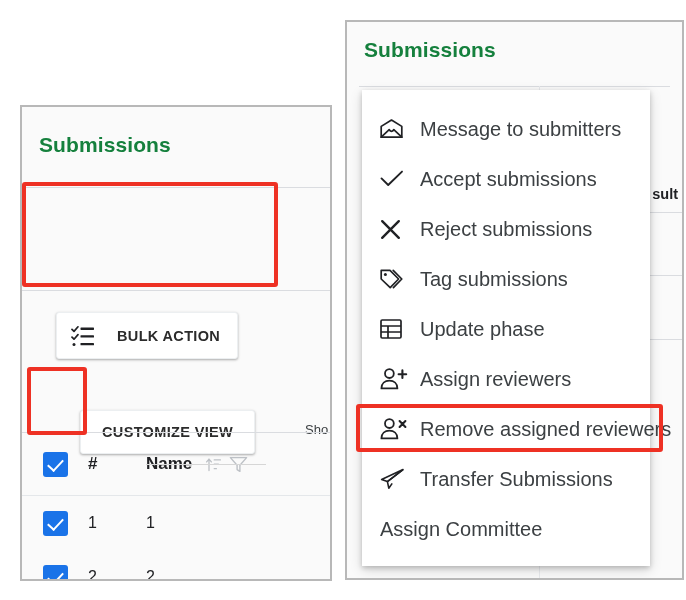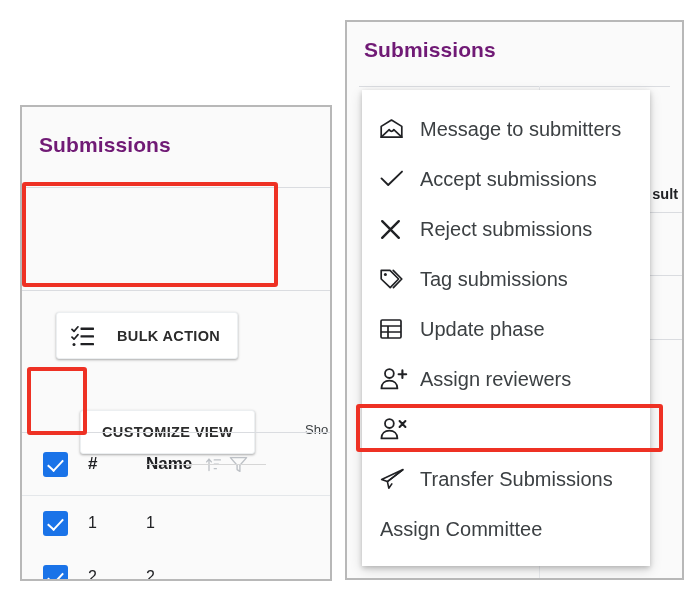--- a/index.html
+++ b/index.html
@@ -27,21 +27,21 @@
   
   #left-panel {
     left: 20px;
     top: 105px;
     width: 312px;
     height: 476px;
   }
   .panel-title {
     font-size: 21px;
     font-weight: bold;
-    color: #701a75;
+    color: #15803d;
     letter-spacing: .1px;
   }
   #left-title {
     position: absolute;
     left: 17px;
     top: 26px;
   }
   .hrule {
     position: absolute;
     height: 1px;
@@ -377,20 +377,21 @@
     </div>
 
     <div class="menu-item">
       <span class="mi-icon">
         <svg width="28" height="22" viewBox="0 0 28 22">
           <circle cx="9.4" cy="5.6" r="4.4" stroke="#202124" stroke-width="1.8" fill="none"></circle>
           <path d="M1.4 20.4 C1.4 15.2 5 12.6 9.4 12.6 C13.8 12.6 17.4 15.2 17.4 20.4 Z" stroke="#202124" stroke-width="1.8" fill="none" stroke-linejoin="round"></path>
           <path d="M19.6 3 L25.4 9 M25.4 3 L19.6 9" stroke="#202124" stroke-width="2.1" fill="none" stroke-linecap="round"></path>
         </svg>
       </span>
+      <span class="mi-label">Remove assigned reviewers</span>
     </div>
 
     <div class="menu-item">
       <span class="mi-icon">
         <svg width="25" height="22" viewBox="0 0 25 22">
           <path d="M23 1.6 L1.6 11.4 L7.4 13.6 L23 1.6 Z" stroke="#202124" stroke-width="1.6" fill="none" stroke-linejoin="round"></path>
           <path d="M23 1.6 L7.4 13.6 L8.8 20.2 L12.2 15.4" stroke="#202124" stroke-width="1.6" fill="none" stroke-linejoin="round"></path>
         </svg>
       </span>
       <span class="mi-label">Transfer Submissions</span>

